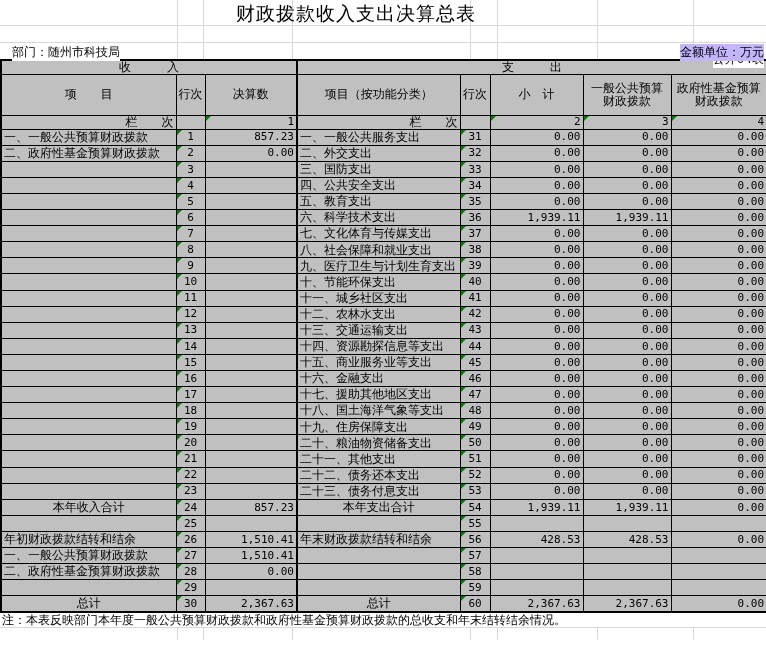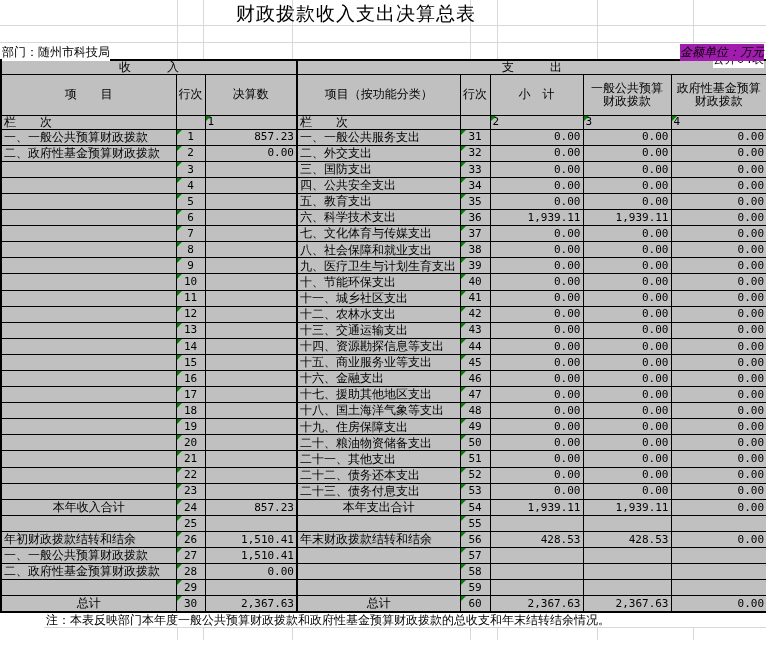--- a/index.html
+++ b/index.html
@@ -11,53 +11,53 @@
   }
   
   .band-top { position:relative; width:766px; height:59px; background:#fff; }
   .vline { position:absolute; top:0; bottom:0; width:1px; background:#d8d8d8; }
   .hline { position:absolute; left:0; right:0; height:1px; background:#d8d8d8; }
   .title {
     position:absolute; top:1px; left:0; width:712px; text-align:center;
     font-size:19px; letter-spacing:1px; white-space:nowrap; z-index:2;
   }
   .sheet-label { position:absolute; top:28px; right:2px; z-index:2; background:#fff;margin-top:23px; }
-  .dept { position:absolute; top:44px; left:2px; z-index:2; background:#fff;text-align:right; }
-  .unit { position:absolute; top:44px; right:2px; z-index:2; background:#a21caf;font-style:italic; }
+  .dept { position:absolute; top:44px; left:12px; z-index:2; background:#fff;text-align:right; }
+  .unit { position:absolute; top:44px; right:2px; z-index:2; background:#c4b5fd; }
 
   
   table.fiscal { border-collapse:collapse; table-layout:fixed; width:766px; border:2px solid #000; }
   table.fiscal td {
     border:1px solid #000; background:#C0C0C0; overflow:hidden;
     vertical-align:middle; line-height:1.05; padding:0 2px;
   }
   .sec-row td { height:12px; text-align:center; white-space:nowrap;font-family:Liberation Serif, serif; }
   .hdr-row td { height:41px; text-align:center; white-space:normal; border-bottom:2px solid #000; }
-  .lanci-row td { height:14px; text-align:left; border-bottom:2px solid #000; white-space:nowrap; }
+  .lanci-row td { height:14px; text-align:right; border-bottom:2px solid #000; white-space:nowrap; }
   .div-l { border-left:2px solid #000 !important; }
   tbody td { height:16.1px; white-space:nowrap; }
   td.c-item { text-align:left; }
   td.c-lineno, .num {
     text-align:center; position:relative;
     font-family:"DejaVu Sans Mono","Liberation Mono",monospace; font-size:11px;
   }
   td.c-val {
     background:#fff; text-align:right; padding:0 3px;
     font-family:"DejaVu Sans Mono","Liberation Mono",monospace; font-size:11px;
   }
   td.emph { text-align:center; font-weight:normal; }
   .tri {
     position:absolute; top:0; left:0; width:0; height:0;
     border-top:5px solid #008000; border-right:5px solid transparent;
   }
   .tri-host { position:relative; }
 
   
   .note { height:15px; line-height:15px; padding-left:2px; white-space:nowrap;
-          overflow:hidden; border-bottom:1px solid #d8d8d8;margin-left:44px; }
+          overflow:hidden; border-bottom:1px solid #d8d8d8; }
   .band-bottom { position:relative; width:766px; height:12px; background:#fff; }
 </style>
 </head>
 <body>
 
 <div class="page">
 
   <div class="band-top">
     <div class="hline" style="top:25px"></div>
     <div class="hline" style="top:42px"></div>

